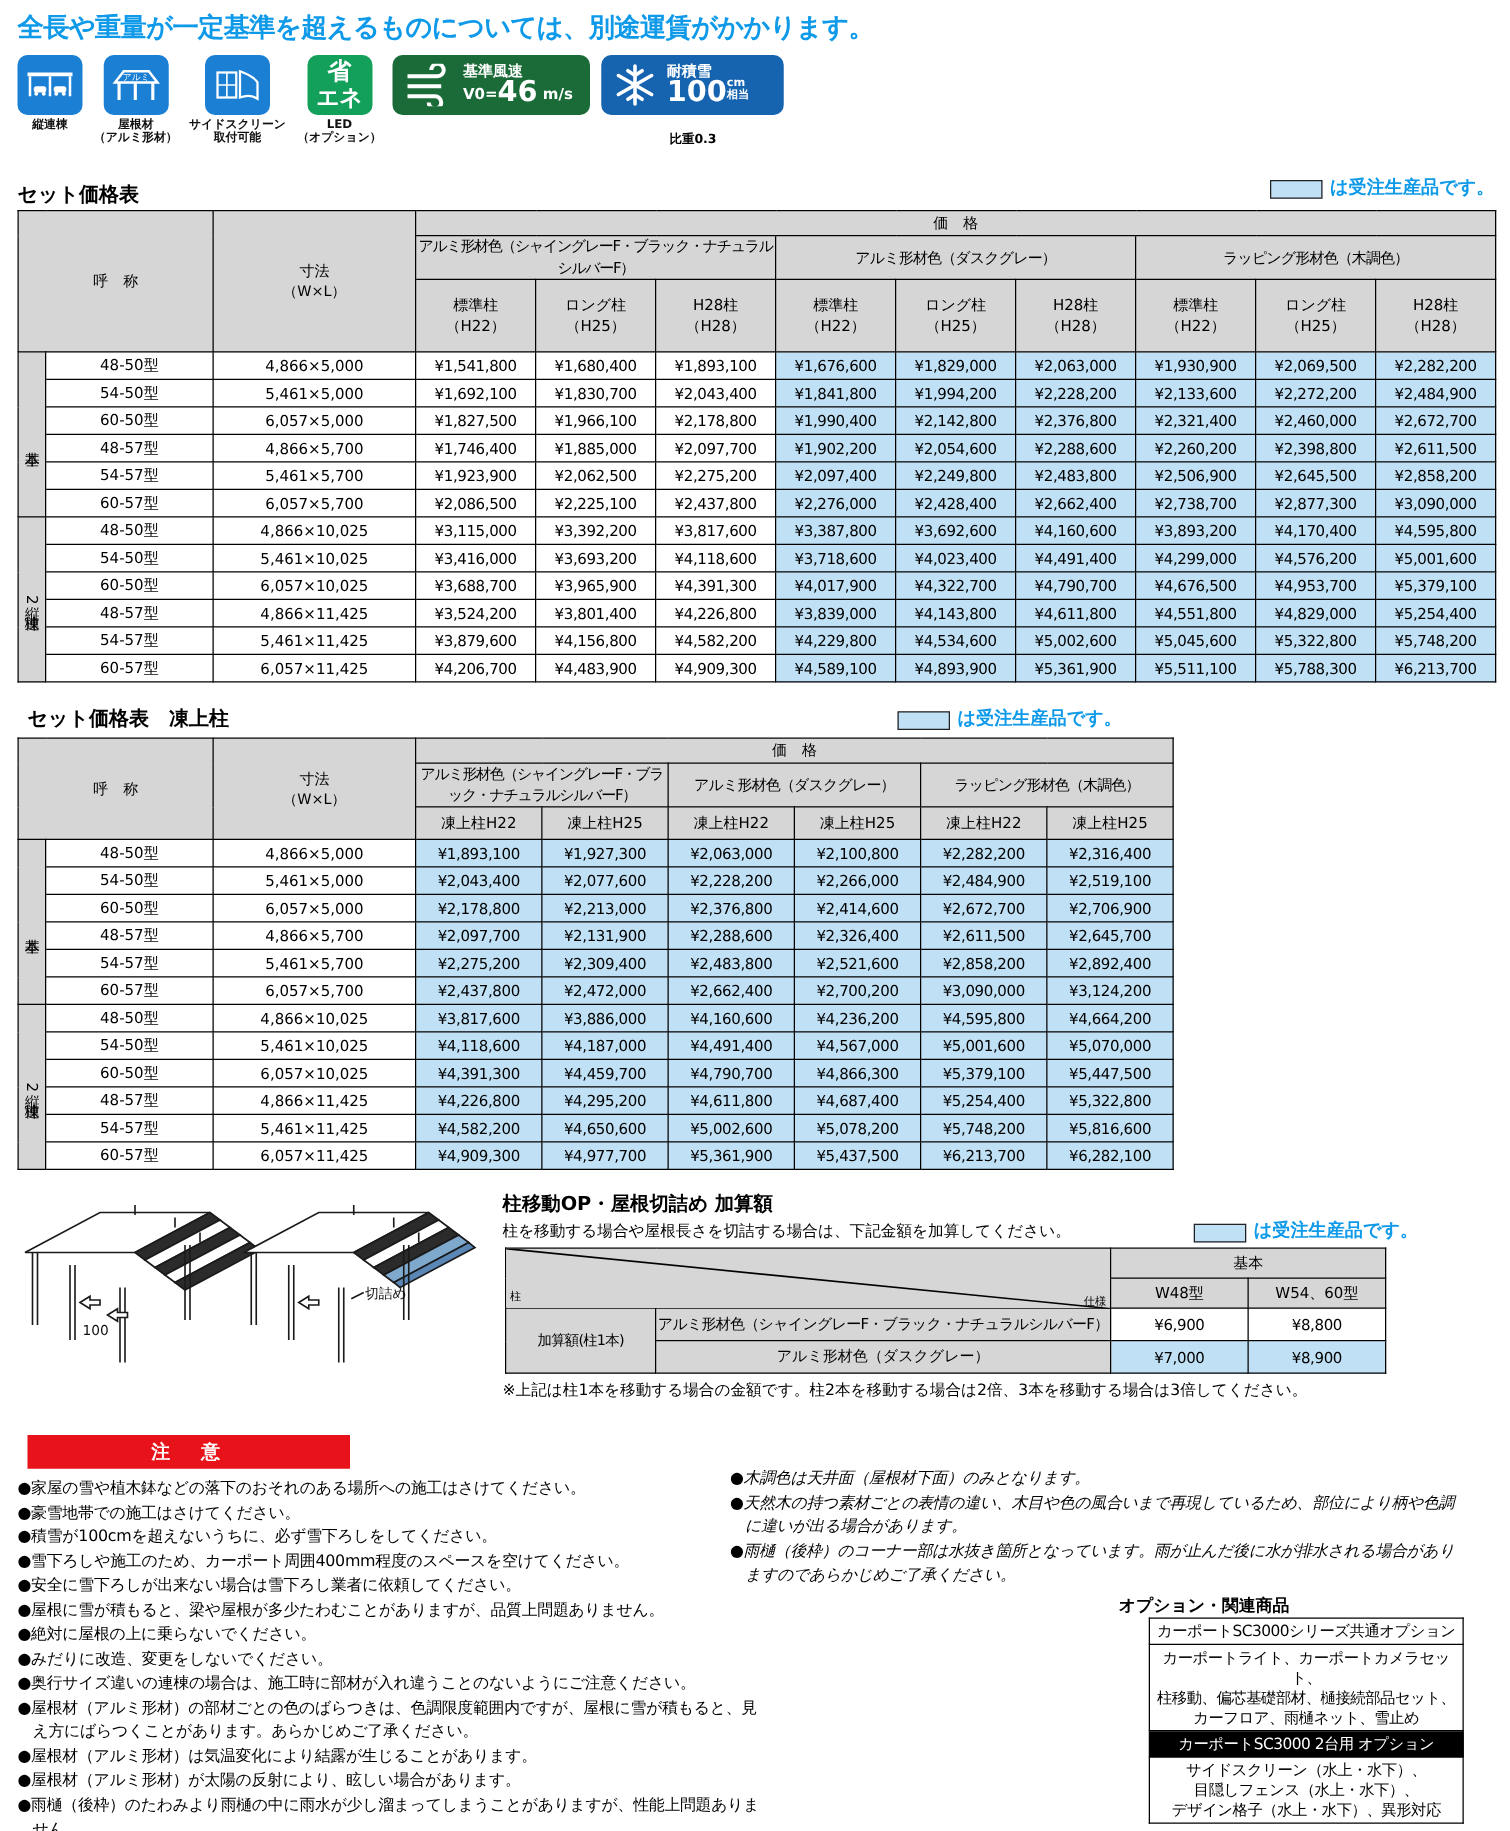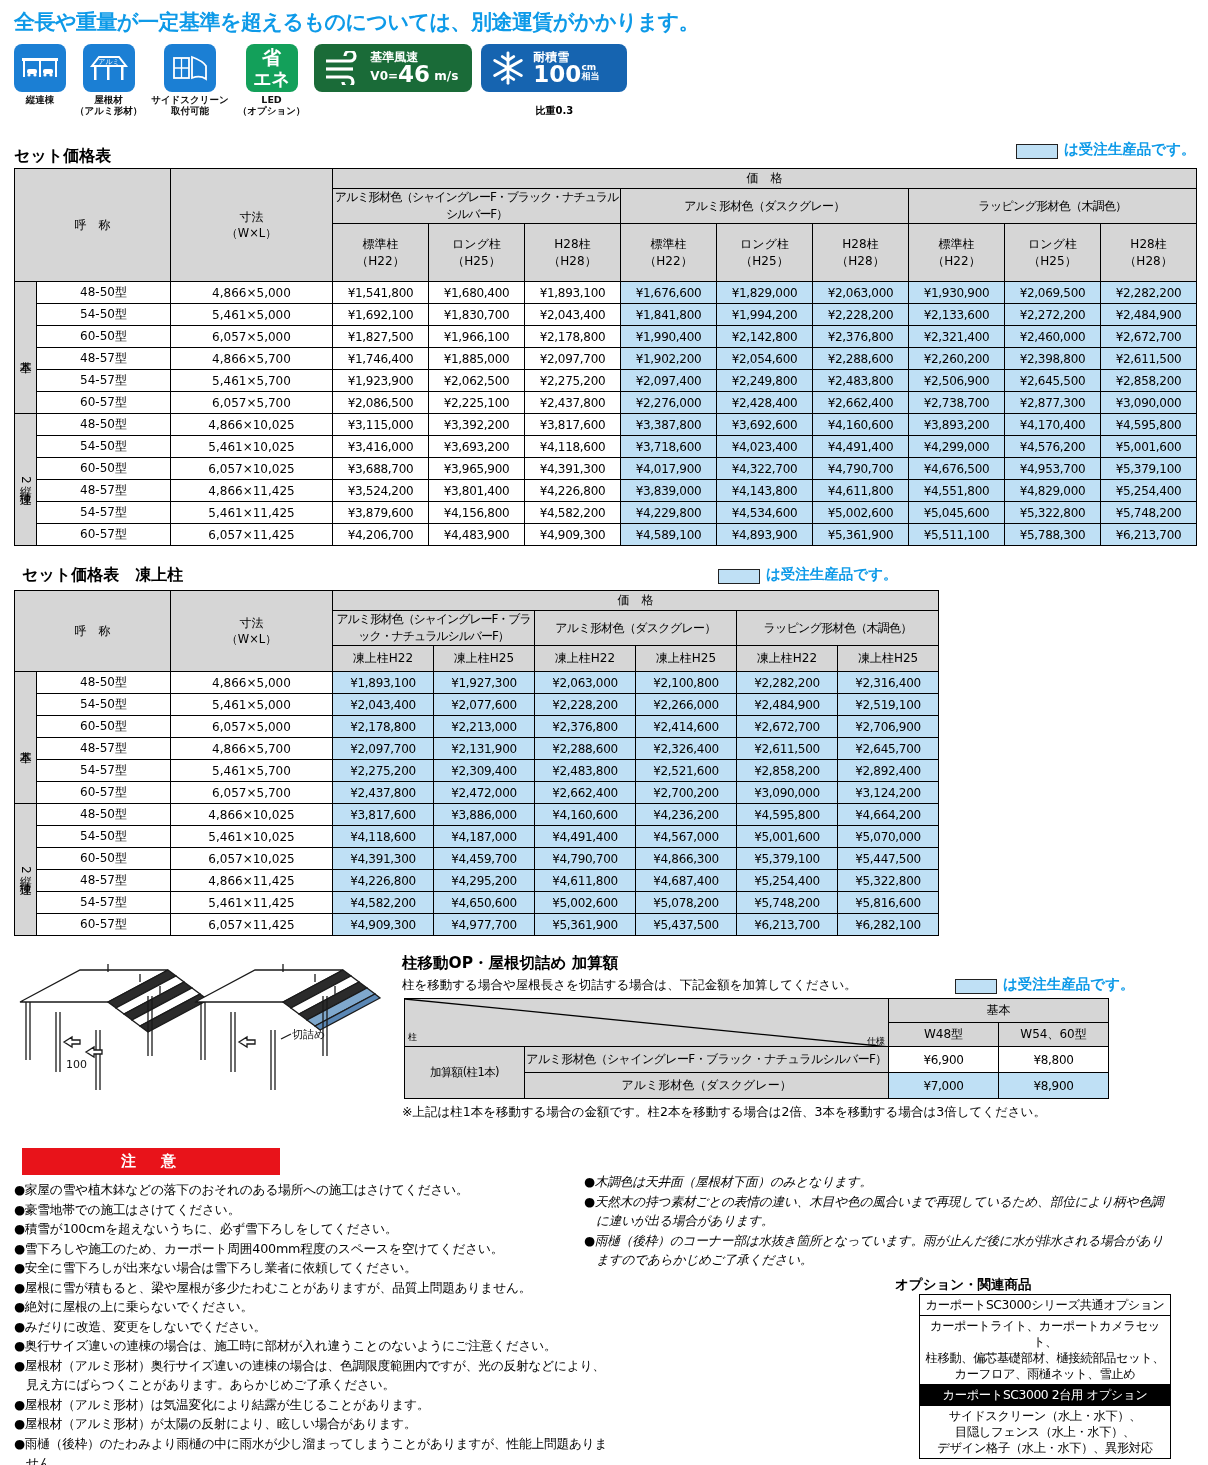--- a/index.html
+++ b/index.html
@@ -691,21 +691,21 @@
 <div class="notes-l">
     <div class="note">●家屋の雪や植木鉢などの落下のおそれのある場所への施工はさけてください。</div>
     <div class="note">●豪雪地帯での施工はさけてください。</div>
     <div class="note">●積雪が100cmを超えないうちに、必ず雪下ろしをしてください。</div>
     <div class="note">●雪下ろしや施工のため、カーポート周囲400mm程度のスペースを空けてください。</div>
     <div class="note">●安全に雪下ろしが出来ない場合は雪下ろし業者に依頼してください。</div>
     <div class="note">●屋根に雪が積もると、梁や屋根が多少たわむことがありますが、品質上問題ありません。</div>
     <div class="note">●絶対に屋根の上に乗らないでください。</div>
     <div class="note">●みだりに改造、変更をしないでください。</div>
     <div class="note">●奥行サイズ違いの連棟の場合は、施工時に部材が入れ違うことのないようにご注意ください。</div>
-    <div class="note">●屋根材（アルミ形材）奥行サイズ違いの連棟の場合は、色調限度範囲内ですが、光の反射などにより、見え方にばらつくことがあります。あらかじめご了承ください。</div>
+    <div class="note">●屋根材（アルミ形材）の部材ごとの色のばらつきは、色調限度範囲内ですが、屋根に雪が積もると、見え方にばらつくことがあります。あらかじめご了承ください。</div>
     <div class="note">●屋根材（アルミ形材）は気温変化により結露が生じることがあります。</div>
     <div class="note">●屋根材（アルミ形材）が太陽の反射により、眩しい場合があります。</div>
     <div class="note">●雨樋（後枠）のたわみより雨樋の中に雨水が少し溜まってしまうことがありますが、性能上問題ありません。</div>
   </div>
 <div class="notes-r">
     <div class="note">●木調色は天井面（屋根材下面）のみとなります。</div>
     <div class="note">●天然木の持つ素材ごとの表情の違い、木目や色の風合いまで再現しているため、部位により柄や色調に違いが出る場合があります。</div>
     <div class="note">●雨樋（後枠）のコーナー部は水抜き箇所となっています。雨が止んだ後に水が排水される場合がありますのであらかじめご了承ください。</div>
   </div>
 

